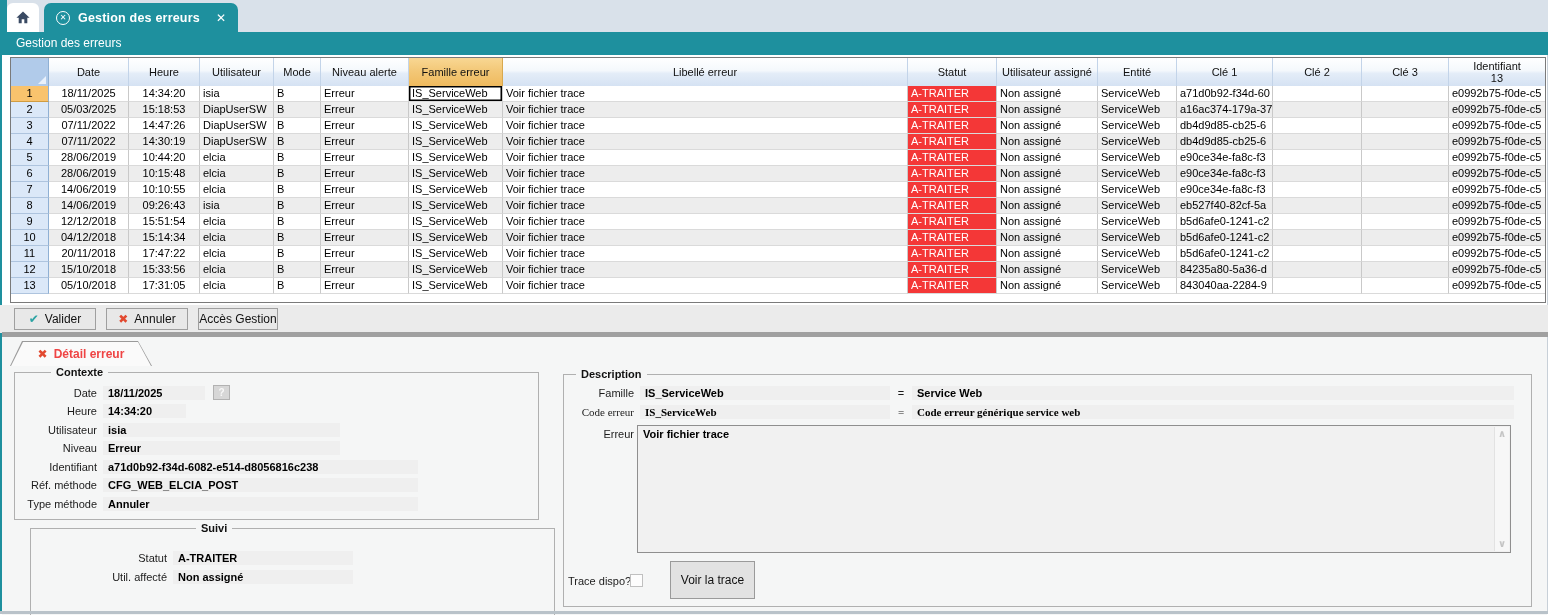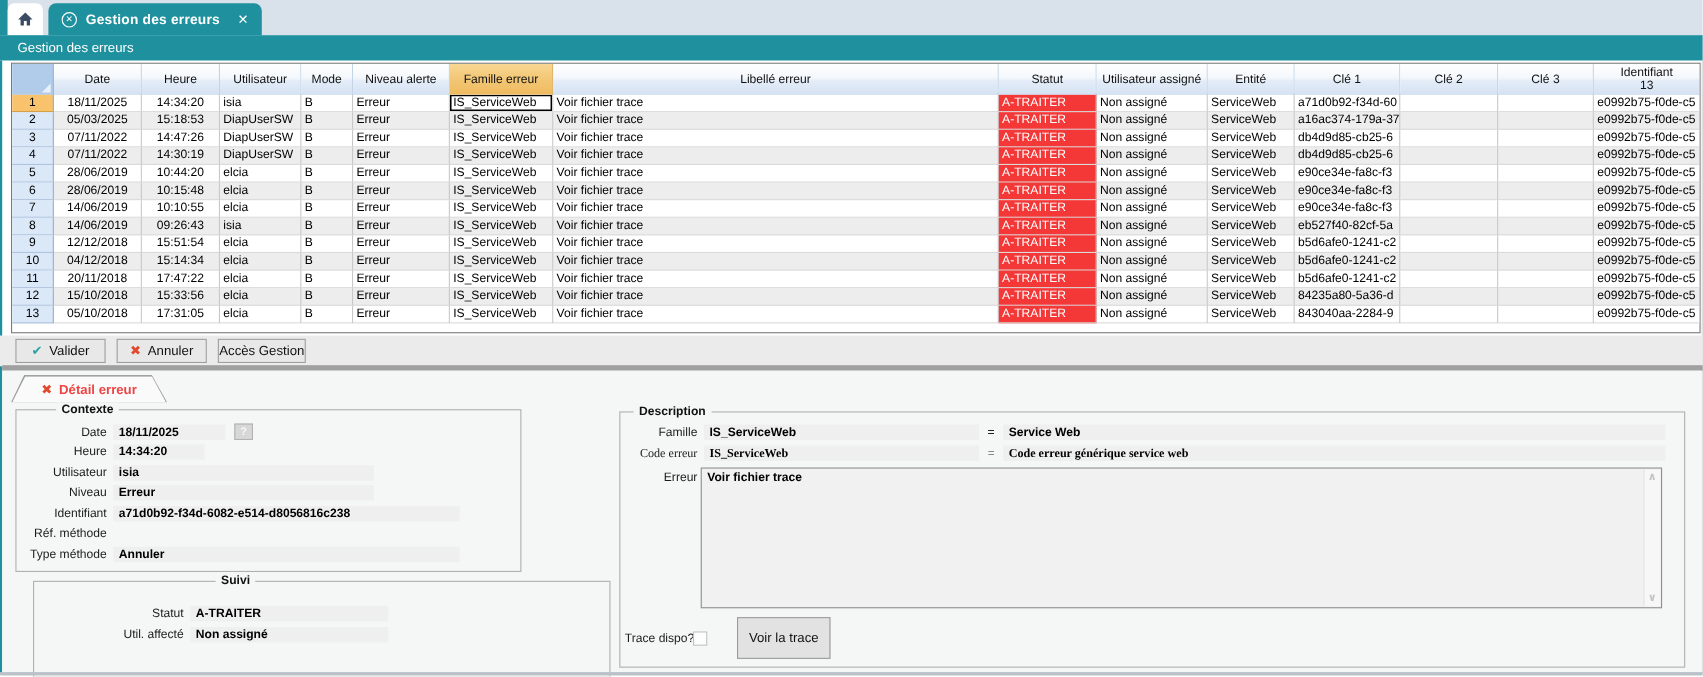--- a/index.html
+++ b/index.html
@@ -92,21 +92,21 @@
   
   .detail { position:absolute; left:2px; top:337px; width:1545px; height:278px; background:#f5f6f6; }
   .dtab-outer { position:absolute; left:8px; top:4px; width:142px; height:25px; background:#9a9a9a;
     clip-path:polygon(12px 0, 128px 0, 100% 100%, 0 100%); }
   .dtab-inner { position:absolute; left:1px; top:1px; width:140px; height:24px; background:#fafafa;
     clip-path:polygon(12px 0, 127px 0, 100% 100%, 0 100%);
     display:flex; align-items:center; justify-content:center; gap:6px; cursor:pointer; }
   .dtab-inner .lbl-dtab { font-size:12px; font-weight:bold; color:#ef4444; }
   .groupbox { position:absolute; border:1px solid #b0b0b0; }
   .legend { position:absolute; top:-7px; background:#f5f6f6; padding:0 5px; font-weight:bold; font-size:11px; color:#111; }
-  .gb-contexte { left:12px; top:35px; width:460px; height:148px; }
+  .gb-contexte { left:12px; top:35px; width:525px; height:148px; }
   .gb-contexte .legend { left:36px; }
   .gb-suivi { left:28px; top:191px; width:525px; height:88px; }
   .gb-suivi .legend { left:165px; }
   .gb-desc { left:561px; top:37px; width:969px; height:233px; }
   .gb-desc .legend { left:12px; }
   .frow { position:absolute; display:flex; align-items:center; }
   .lbl { font-size:11px; color:#1c1c1c; text-align:right; line-height:14px; white-space:nowrap; }
   .val {
     background:#efefef; font-weight:bold; font-size:11px; line-height:14px; height:14px;
     padding:0 5px; white-space:nowrap; overflow:hidden; cursor:text;
@@ -447,20 +447,21 @@
     <div class="frow" style="left:4px; top:68px;">
       <span class="lbl lblw-ctx">Niveau</span>
       <span class="val w-mid">Erreur</span>
     </div>
     <div class="frow" style="left:4px; top:87px;">
       <span class="lbl lblw-ctx">Identifiant</span>
       <span class="val w-long">a71d0b92-f34d-6082-e514-d8056816c238</span>
     </div>
     <div class="frow" style="left:4px; top:105px;">
       <span class="lbl lblw-ctx">Réf. méthode</span>
+      <span class="val w-long">CFG_WEB_ELCIA_POST</span>
     </div>
     <div class="frow" style="left:4px; top:124px;">
       <span class="lbl lblw-ctx">Type méthode</span>
       <span class="val w-long">Annuler</span>
     </div>
   </div>
 
   <div class="groupbox gb-suivi">
     <span class="legend">Suivi</span>
     <div class="frow" style="left:4px; top:22px;">

